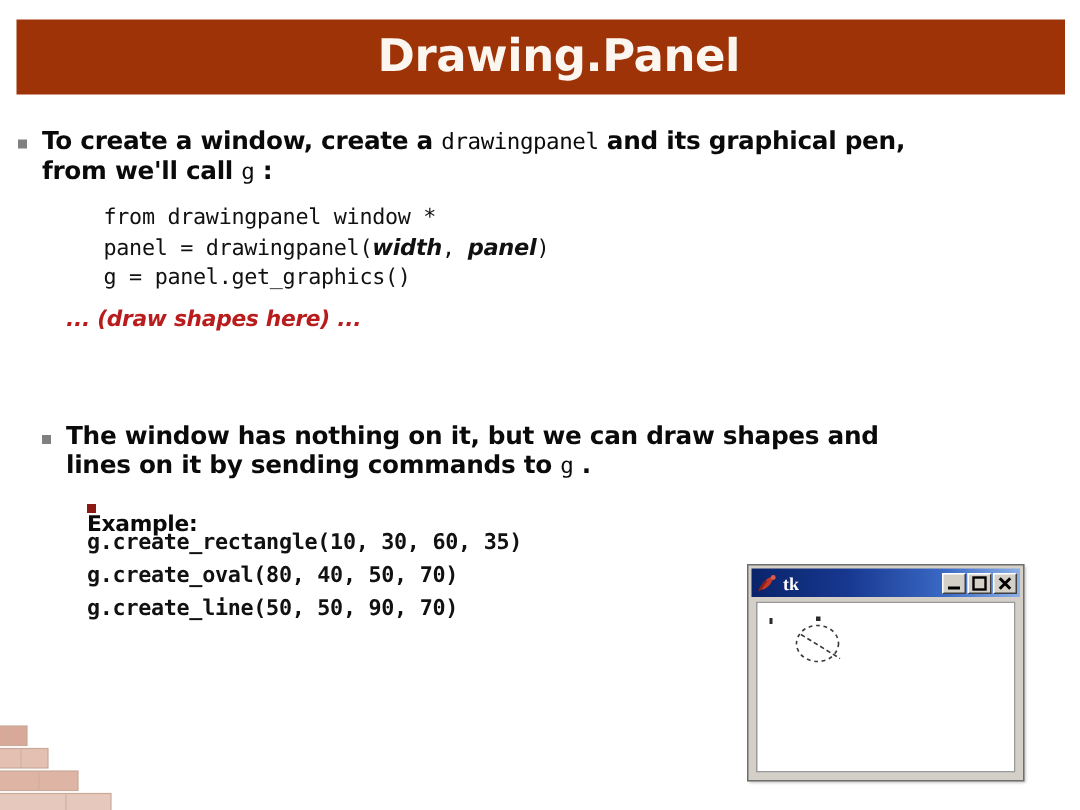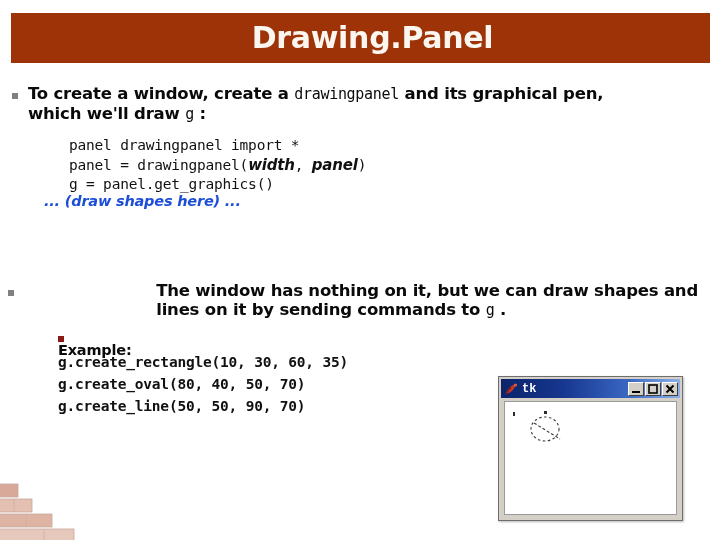--- a/index.html
+++ b/index.html
@@ -81,21 +81,21 @@
   .mono {
     font-family: "DejaVu Sans Mono", monospace;
     font-weight: normal;
     font-size: 15px;
     letter-spacing: -0.3px;
   }
 
   
   #bullet-1 { left: 12px; top: 21px; width: 700px; }
   
-  #bullet-2 { left: 8px; top: 218px; width: 690px; justify-content: space-between; }
+  #bullet-2 { left: 28px; top: 218px; width: 690px; }
   
   #bullet-example { left: 58px; top: 265px; flex-direction: column; }
   #bullet-example .bullet-text {
     font-size: 14.5px;
     line-height: 17px;
   }
 
   
   .code-block {
     position: absolute;
@@ -113,26 +113,26 @@
   .code-emph {
     font-family: "DejaVu Sans", sans-serif;
     font-weight: bold;
     font-style: italic;
     font-size: 15px;
   }
 
   #draw-shapes-note {
     position: absolute;
     left: 44px;
-    top: 130px;
+    top: 142px;
     font-family: "DejaVu Sans", sans-serif;
     font-weight: bold;
     font-style: italic;
     font-size: 14.5px;
-    color: #1d4ed8;
+    color: #b91c1c;
     letter-spacing: -0.2px;
     white-space: pre;
   }
 
   
   #tk-window {
     position: absolute;
     left: 498px;
     top: 376px;
     width: 185px;
@@ -154,21 +154,21 @@
     padding: 0 2px 0 3px;
     box-sizing: border-box;
   }
   #tk-app-icon {
     width: 15px;
     height: 14px;
     flex: 0 0 auto;
     margin-right: 3px;
   }
   #tk-title-label {
-    font-family: Liberation Mono, monospace;
+    font-family: Liberation Serif, serif;
     font-weight: bold;
     font-size: 12px;
     color: #FFFFFF;
     line-height: 1;
     flex: 1 1 auto;
     white-space: nowrap;
   }
   .tk-btn {
     width: 16px;
     height: 14px;
@@ -208,24 +208,24 @@
 <body>
 
 <div id="title-banner">
   <div id="title-text">Drawing.Panel</div>
 </div>
 
 <div id="slide-body">
 
   <div class="bullet-row" id="bullet-1">
     <span class="bullet-mark lvl1"></span>
-    <span class="bullet-text"><span>To create a window, create a </span><span class="mono">drawingpanel</span><span> and its graphical pen,</span><br><span>which we'll draw </span><span class="mono">g</span><span> :</span></span>
-  </div>
-
-  <div class="code-block" id="code-create"><span>panel drawingpanel import *</span>
+    <span class="bullet-text"><span>To create a window, create a </span><span class="mono">drawingpanel</span><span> and its graphical pen,</span><br><span>from we'll call </span><span class="mono">g</span><span> :</span></span>
+  </div>
+
+  <div class="code-block" id="code-create"><span>from drawingpanel window *</span>
 <span><span>panel = drawingpanel(</span><span class="code-emph">width</span><span>, </span><span class="code-emph">panel</span><span>)</span></span>
 <span>g = panel.get_graphics()</span></div>
 
   <div id="draw-shapes-note">... (draw shapes here) ...</div>
 
 
   <div class="bullet-row" id="bullet-2">
     <span class="bullet-mark lvl1"></span>
     <span class="bullet-text"><span>The window has nothing on it, but we can draw shapes and</span><br><span>lines on it by sending commands to </span><span class="mono">g</span><span> .</span></span>
   </div>

